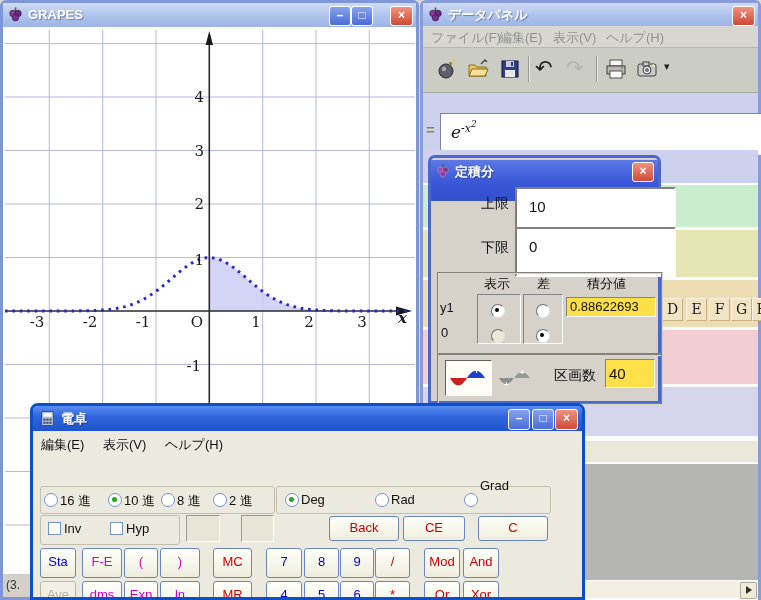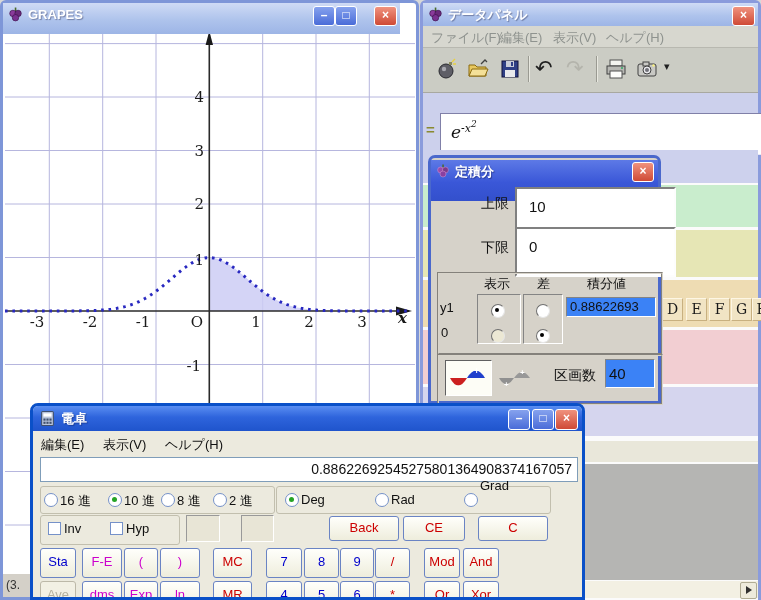--- a/index.html
+++ b/index.html
@@ -9,39 +9,39 @@
   .win{position:absolute;box-sizing:border-box}
 
   
   .titlebar-lt{background:linear-gradient(to bottom,#cfdbf5 0%,#aec3ec 55%,#9db5e6 100%);}
   .titlebar-xp{background:linear-gradient(to bottom,#5a8ef2 0%,#2e64dc 45%,#1f54cc 100%);text-decoration:underline;}
   .title-text{color:#fff;font-weight:bold;font-size:13px;line-height:20px;text-shadow:1px 1px 1px rgba(0,0,40,.35)}
   .winbtn{position:absolute;width:20px;height:18px;border:1px solid #fff;border-radius:3px;
           color:#fff;font-size:12px;font-weight:bold;text-align:center;line-height:16px}
   .btn-blue{background:linear-gradient(to bottom,#86a2ee,#4a6cd8)}
   .btn-red{background:linear-gradient(to bottom,#f0927e,#cf4a36)}
-  .sunken{border:1px solid;border-color:#848484 #ffffff #ffffff #848484;background:#3b82f6}
+  .sunken{border:1px solid;border-color:#848484 #ffffff #ffffff #848484;background:#fde047}
   .sunken2{border:2px solid;border-color:#808080 #fdfdfd #fdfdfd #808080;background:#fff}
   .groove{border:2px groove #d8d4ca}
   .radio-c{position:absolute;width:12px;height:12px;border-radius:50%;background:#fff;
            border:1px solid;border-color:#6f6f6f #e6e6e6 #e6e6e6 #6f6f6f}
   .radio-c.sel::after{content:"";position:absolute;left:3px;top:3px;width:4px;height:4px;border-radius:50%;background:#000}
   .radio-c.dis{background:#ece8d4}
   .radio-xp{position:absolute;width:12px;height:12px;border-radius:50%;background:#fff;border:1px solid #7591c9}
   .radio-xp.sel::after{content:"";position:absolute;left:3px;top:3px;width:5px;height:5px;border-radius:50%;background:#25a425}
   .check-xp{position:absolute;width:11px;height:11px;background:#fff;border:1px solid #7591c9}
   .xpbtn{position:absolute;border:1px solid #6a84c4;border-radius:3px;
          background:linear-gradient(to bottom,#fffffb,#eeeddc);text-align:center;font-size:13px}
   .xpbtn.dis{border-color:#bcb8a8;color:#b4b09e;background:#f2f0e4}
   .c-red{color:#cc0000}.c-blue{color:#0000cc}.c-mag{color:#cc00cc}
   .lbl{position:absolute;white-space:nowrap}
 
   
   #grapes{left:0;top:0;width:419px;height:600px;background:#fff;border:3px solid #7e96d8;border-radius:6px 6px 0 0}
-  #grapes .titlebar{position:absolute;left:0;top:0;right:16px;height:31px}
+  #grapes .titlebar{position:absolute;left:0;top:0;right:0;height:24px}
   #grapes-status{position:absolute;left:0;bottom:0;right:0;height:23px;background:#d4d0c8;
                  font-size:12px;color:#333;line-height:23px;padding-left:3px}
 
   
   #dpanel{left:420px;top:0;width:341px;height:600px;background:#ccd0ec;border:3px solid #8a9bdc;border-radius:6px 6px 0 0}
   #dpanel .titlebar{position:absolute;left:0;top:0;right:0;height:23px}
   #dpanel-menubar{position:absolute;left:0;top:23px;right:0;height:21px;background:#d7d7cf;
                   border-bottom:1px solid #b8b8b0;color:#8f938f}
   #dpanel-menubar span{position:absolute;top:3px}
   #dpanel-toolbar{position:absolute;left:0;top:45px;right:0;height:44px;background:#cbccc4;border-bottom:1px solid #a8a8a0}
@@ -310,21 +310,20 @@
     <div class="winbtn btn-blue" style="right:28px;top:3px;height:19px">□</div>
     <div class="winbtn btn-red" style="right:4px;top:3px;height:19px;width:21px">×</div>
   </div>
 
   <div id="calc-menubar">
     <span style="left:8px">編集(E)</span>
     <span style="left:70px">表示(V)</span>
     <span style="left:132px">ヘルプ(H)</span>
   </div>
 
-  <div id="calc-display">0.88622692545275801364908374167057</div>
 
   <div class="grpbox" style="left:7px;top:80px;width:233px;height:26px"></div>
   <div class="radio-xp" style="left:11px;top:87px"></div>
   <span class="lbl" style="left:27px;top:86px">16 進</span>
   <div class="radio-xp sel" style="left:75px;top:87px"></div>
   <span class="lbl" style="left:91px;top:86px">10 進</span>
   <div class="radio-xp" style="left:128px;top:87px"></div>
   <span class="lbl" style="left:144px;top:86px">8 進</span>
   <div class="radio-xp" style="left:180px;top:87px"></div>
   <span class="lbl" style="left:196px;top:86px">2 進</span>

